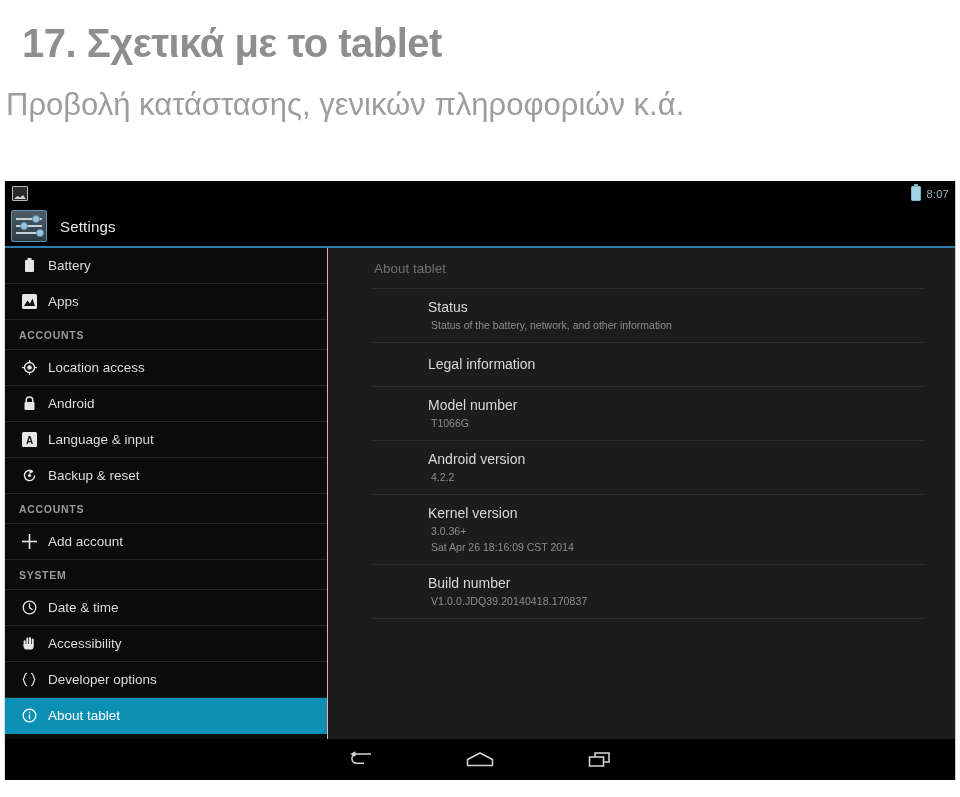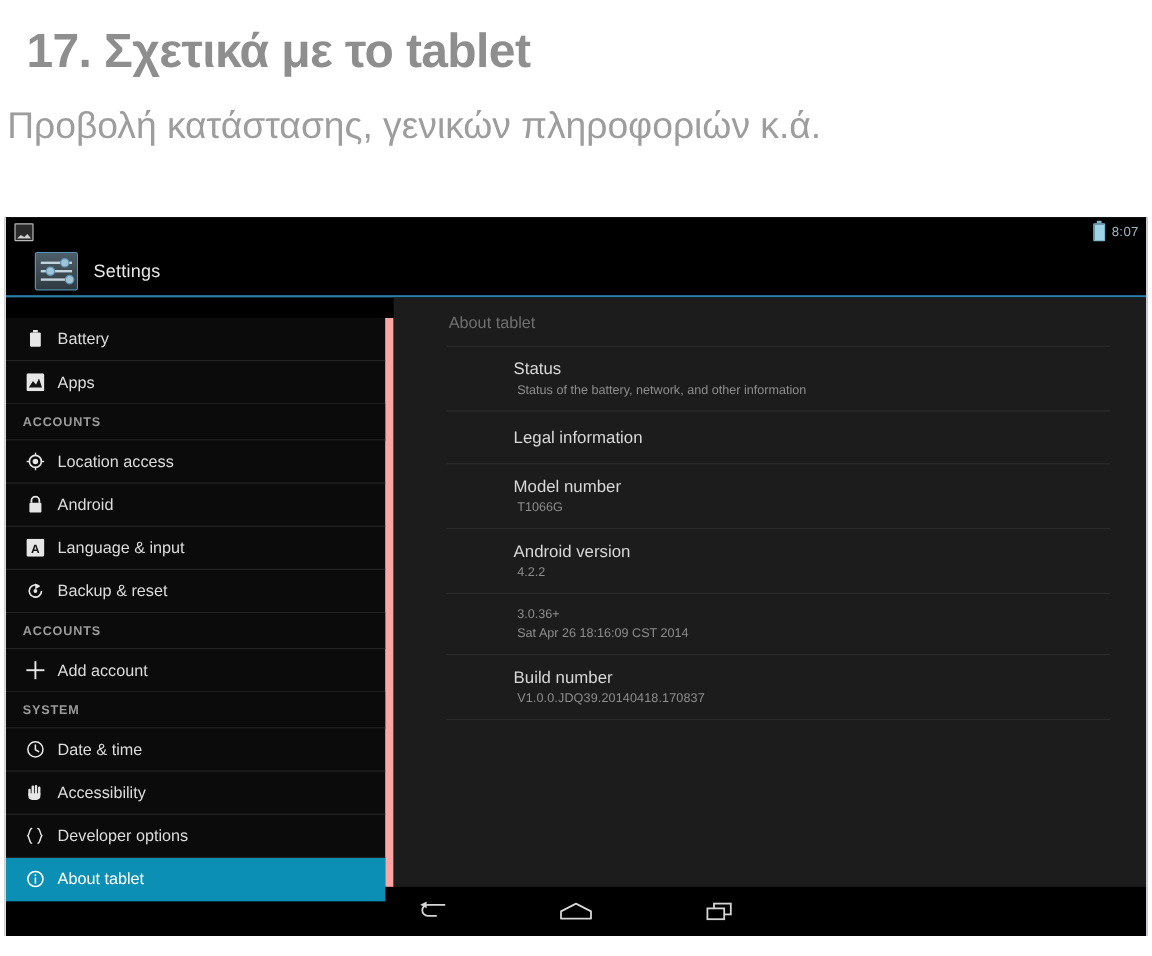--- a/index.html
+++ b/index.html
@@ -97,21 +97,21 @@
     width: 4px; height: 2px;
     background: #7fb6cd;
   }
 
   
   .actionbar {
     height: 42px;
     background: #000000;
     display: flex;
     align-items: center;
-    padding-left: 24px;
+    padding-left: 6px;
     border-bottom: 2px solid #2b7faa;
     box-sizing: border-box;
   }
   .app-icon {
     width: 34px; height: 30px;
     border: 1px solid #5b93b5;
     border-radius: 2px;
     background: linear-gradient(#4d5e68, #2f3b42);
     position: relative;
     flex: none;
@@ -144,24 +144,23 @@
 
   
   .panes {
     display: flex;
     height: 491px;
     background: #000000;
   }
   .sidebar {
     width: 323px;
     background: #0b0b0b;
-    border-right: 7px solid #fca5a5;
+    border-right: 1px solid #fca5a5;
     box-sizing: border-box;
     flex: none;
-    margin-top: 17px;
   }
   .nav-row {
     height: 36px;
     display: flex;
     align-items: center;
     padding-left: 14px;
     border-bottom: 1px solid #242424;
     box-sizing: border-box;
     color: #dcdcdc;
     font-size: 13.5px;
@@ -437,20 +436,21 @@
         <div class="pref-title">Model number</div>
         <div class="pref-sub">T1066G</div>
       </div>
 
       <div class="pref">
         <div class="pref-title">Android version</div>
         <div class="pref-sub">4.2.2</div>
       </div>
 
       <div class="pref">
+        <div class="pref-title">Kernel version</div>
         <div class="pref-sub">3.0.36+</div>
         <div class="pref-sub">Sat Apr 26 18:16:09 CST 2014</div>
       </div>
 
       <div class="pref">
         <div class="pref-title">Build number</div>
         <div class="pref-sub mono-ish">V1.0.0.JDQ39.20140418.170837</div>
       </div>
 
       <div class="content-bottom-rule"></div>

